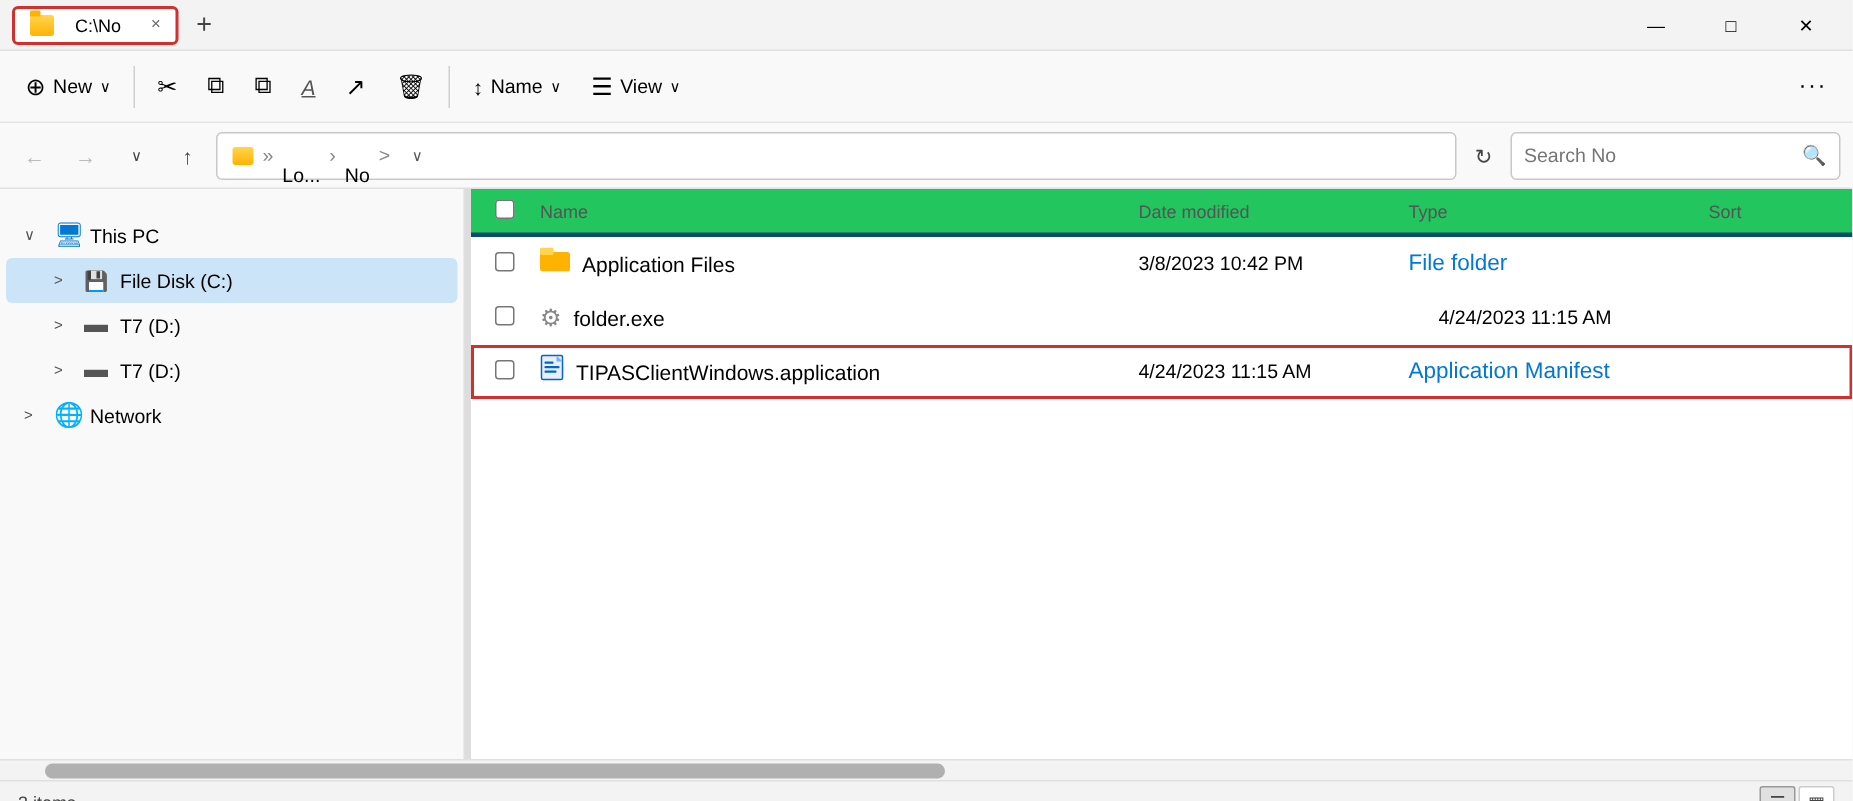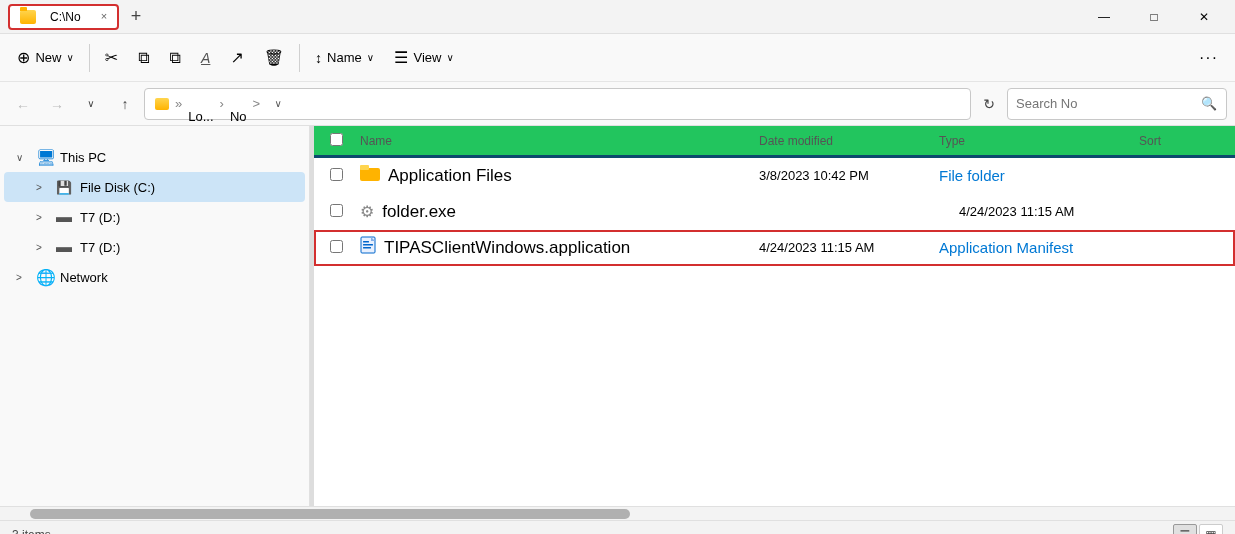--- a/index.html
+++ b/index.html
@@ -210,21 +210,21 @@
       display: flex; align-items: center;
       padding: 0 16px;
       height: 36px;
       cursor: pointer;
       border-bottom: 1px solid transparent;
     }
     .file-row.highlighted { outline: 2px solid #d32f2f; outline-offset: -2px; }
     .file-check { width: 30px; }
     .file-check input[type=checkbox] { cursor: pointer; }
     .file-icon { font-size: 18px; margin-right: 8px; }
-    .file-name { flex: 1; font-size: 17px; color: #000; }
+    .file-name { flex: 1; font-size: 14px; color: #000; }
     .file-date { width: 180px; font-size: 13px; color: #000; }
     .file-type { width: 200px; font-size: 15px; color: #0078d4; }
     .file-size { width: 80px; font-size: 13px; color: #000; }
 
     
     .hscroll-area {
       height: 14px;
       background: #f3f3f3;
       border-top: 1px solid #e0e0e0;
       position: relative;

